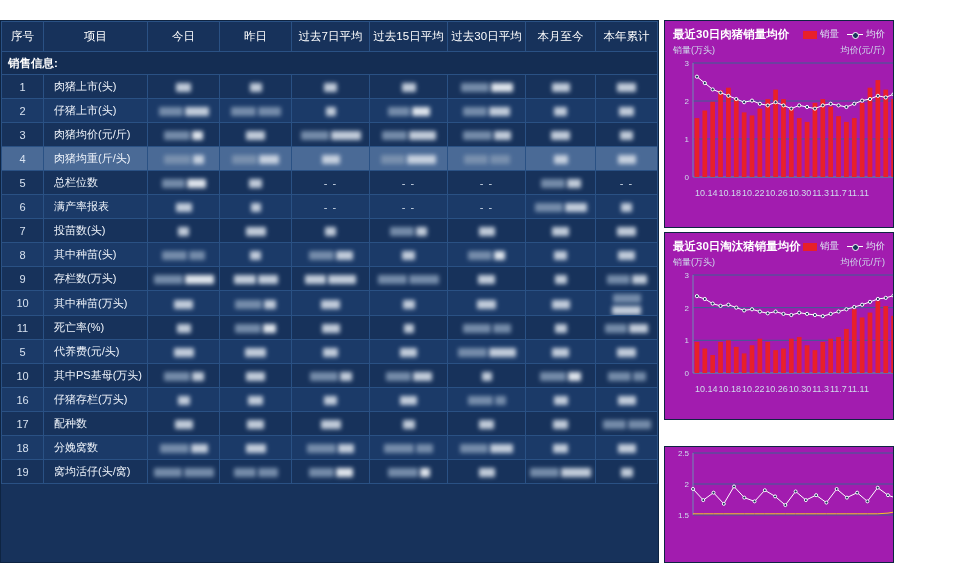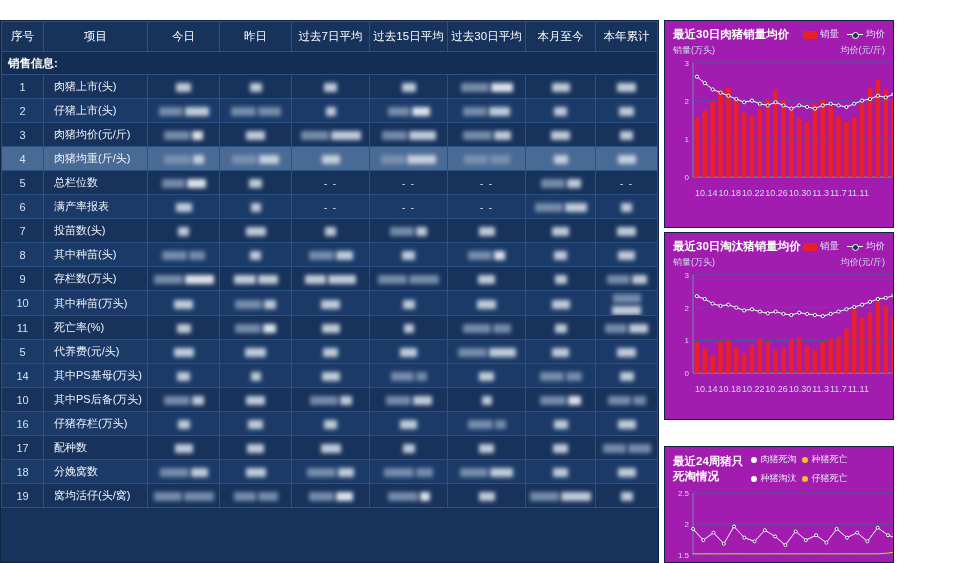--- a/index.html
+++ b/index.html
@@ -288,34 +288,23 @@
             <td class="idx">5</td>
             <td class="name">代养费(元/头)</td>
             <td class="val"><span class="blur" style="width: 20px;"></span></td>
             <td class="val"><span class="blur" style="width: 21px;"></span></td>
             <td class="val"><span class="blur" style="width: 15px;"></span></td>
             <td class="val"><span class="blur" style="width: 17px;"></span></td>
             <td class="val"><span class="blur dark" style="width: 29px;"></span><span class="blur" style="width: 27px;"></span></td>
             <td class="val"><span class="blur" style="width: 17px;"></span></td>
             <td class="val"><span class="blur" style="width: 19px;"></span></td>
           </tr>
-          <tr class="data alt">
-            <td class="idx">14</td>
+          <tr class="data">
+            <td class="idx">10</td>
             <td class="name">其中PS基母(万头)</td>
-            <td class="val"><span class="blur" style="width: 13px;"></span></td>
-            <td class="val"><span class="blur" style="width: 10px;"></span></td>
-            <td class="val"><span class="blur" style="width: 18px;"></span></td>
-            <td class="val"><span class="blur dark" style="width: 23px;"></span><span class="blur dark" style="width: 11px;"></span></td>
-            <td class="val"><span class="blur" style="width: 15px;"></span></td>
-            <td class="val"><span class="blur dark" style="width: 24px;"></span><span class="blur dark" style="width: 16px;"></span></td>
-            <td class="val"><span class="blur" style="width: 14px;"></span></td>
-          </tr>
-          <tr class="data">
-            <td class="idx">10</td>
-            <td class="name">其中PS后备(万头)</td>
             <td class="val"><span class="blur dark" style="width: 26px;"></span><span class="blur" style="width: 12px;"></span></td>
             <td class="val"><span class="blur" style="width: 19px;"></span></td>
             <td class="val"><span class="blur dark" style="width: 28px;"></span><span class="blur" style="width: 12px;"></span></td>
             <td class="val"><span class="blur dark" style="width: 25px;"></span><span class="blur" style="width: 19px;"></span></td>
             <td class="val"><span class="blur" style="width: 10px;"></span></td>
             <td class="val"><span class="blur dark" style="width: 26px;"></span><span class="blur light" style="width: 13px;"></span></td>
             <td class="val"><span class="blur dark" style="width: 23px;"></span><span class="blur dark" style="width: 13px;"></span></td>
           </tr>
           <tr class="data alt">
             <td class="idx">16</td>
@@ -572,41 +561,20 @@
         <span>10.22</span>
         <span>10.26</span>
         <span>10.30</span>
         <span>11.3</span>
         <span>11.7</span>
         <span>11.11</span>
       </div>
   </div>
 
   <div class="chart-card" id="chart3">
-    <div class="chart-head">
-      <span class="chart-title">最近24周猪只死淘情况</span>
-      <span class="legend3" id="lg3">
-          <span class="item">
-            <i class="dot" style="background: rgb(255, 255, 255);"></i>
-            <span>肉猪死淘</span>
-          </span>
-          <span class="item">
-            <i class="dot" style="background: rgb(247, 195, 37);"></i>
-            <span>种猪死亡</span>
-          </span>
-          <span class="item">
-            <i class="dot" style="background: rgb(255, 255, 255);"></i>
-            <span>种猪淘汰</span>
-          </span>
-          <span class="item">
-            <i class="dot" style="background: rgb(247, 195, 37);"></i>
-            <span>仔猪死亡</span>
-          </span>
-        </span>
-    </div>
     <div class="plot">
       <svg id="svg3" width="278" height="72">
           <line x1="22" y1="66" x2="258" y2="66" stroke="#3a6392" stroke-width="1"></line>
           <text x="18" y="69" fill="#cfdcec" font-size="8" text-anchor="end">1.5</text>
           <line x1="22" y1="35" x2="258" y2="35" stroke="#3a6392" stroke-width="1"></line>
           <text x="18" y="38" fill="#cfdcec" font-size="8" text-anchor="end">2</text>
           <line x1="22" y1="4" x2="258" y2="4" stroke="#3a6392" stroke-width="1"></line>
           <text x="18" y="7" fill="#cfdcec" font-size="8" text-anchor="end">2.5</text>
           <text x="262" y="69" fill="#cfdcec" font-size="8" text-anchor="start">5</text>
           <text x="262" y="38" fill="#cfdcec" font-size="8" text-anchor="start">8</text>

